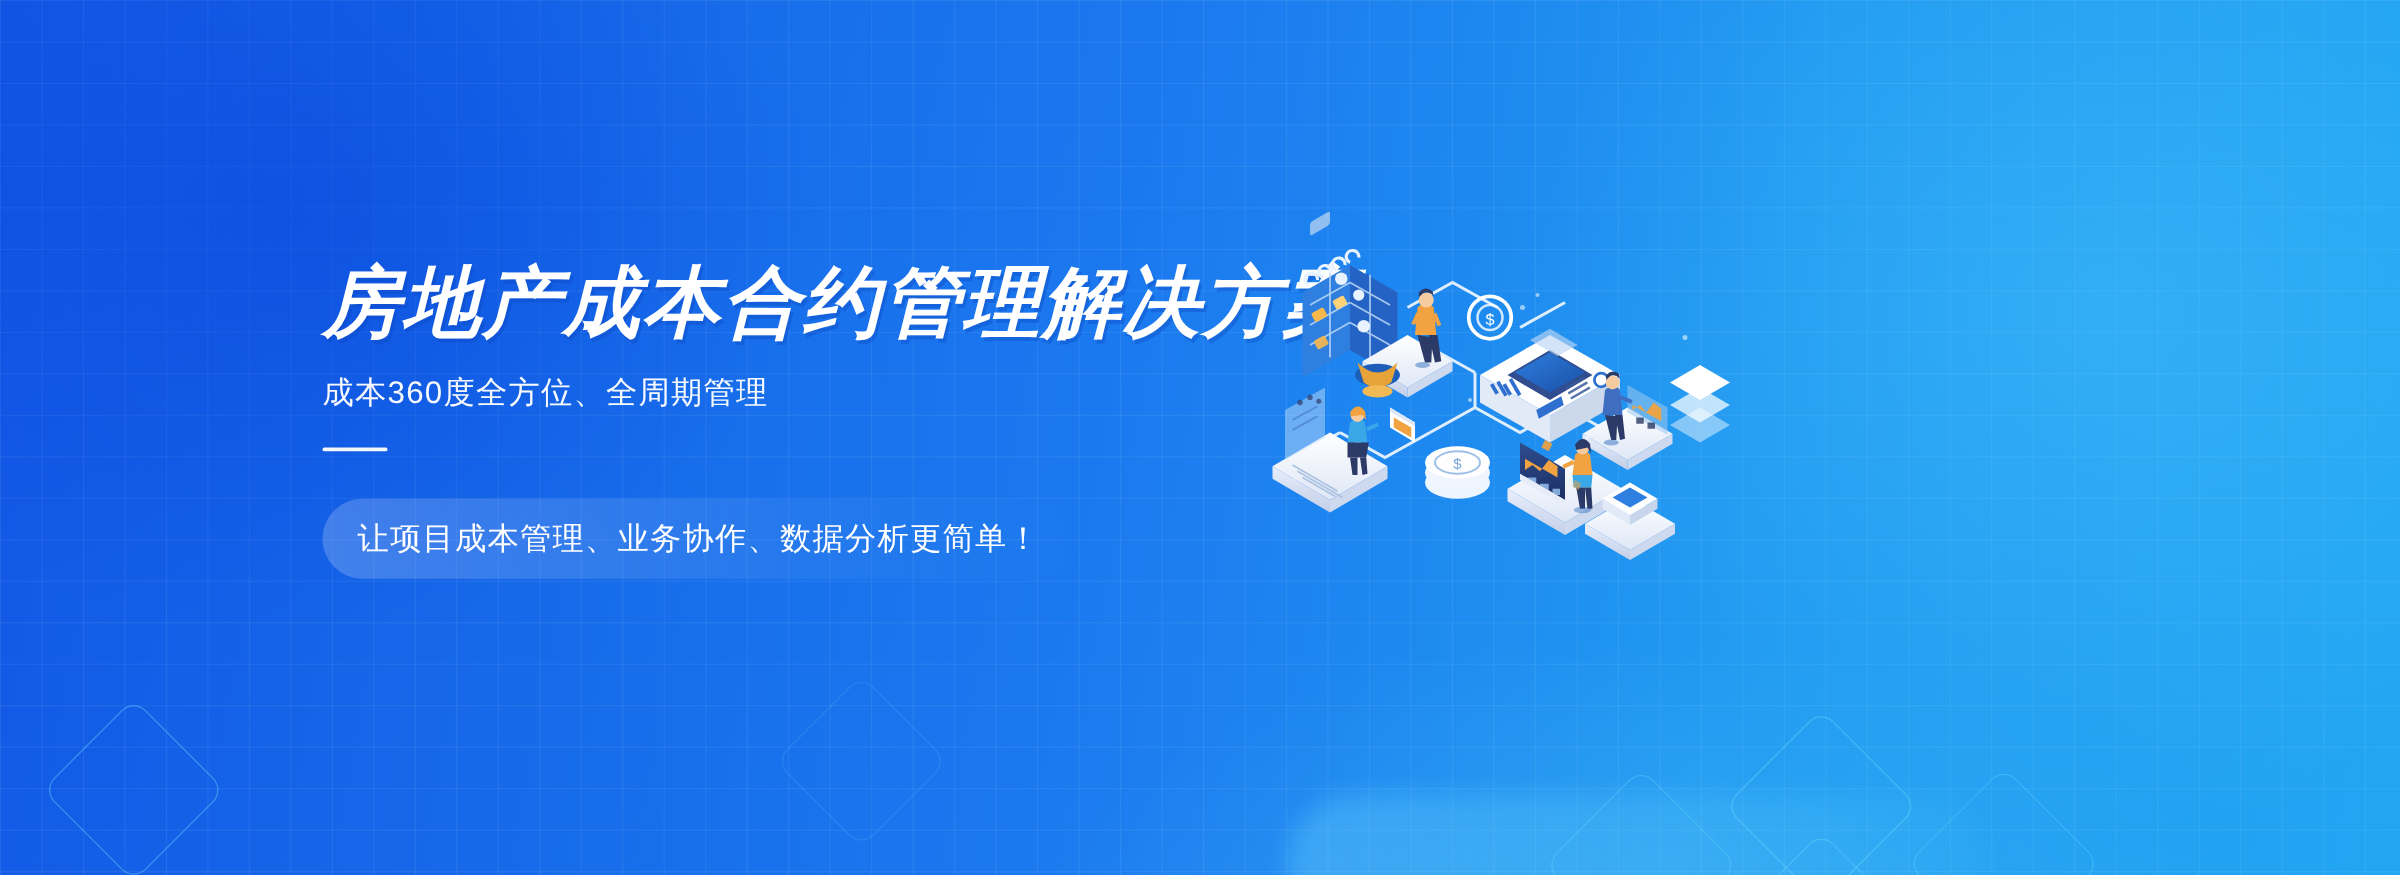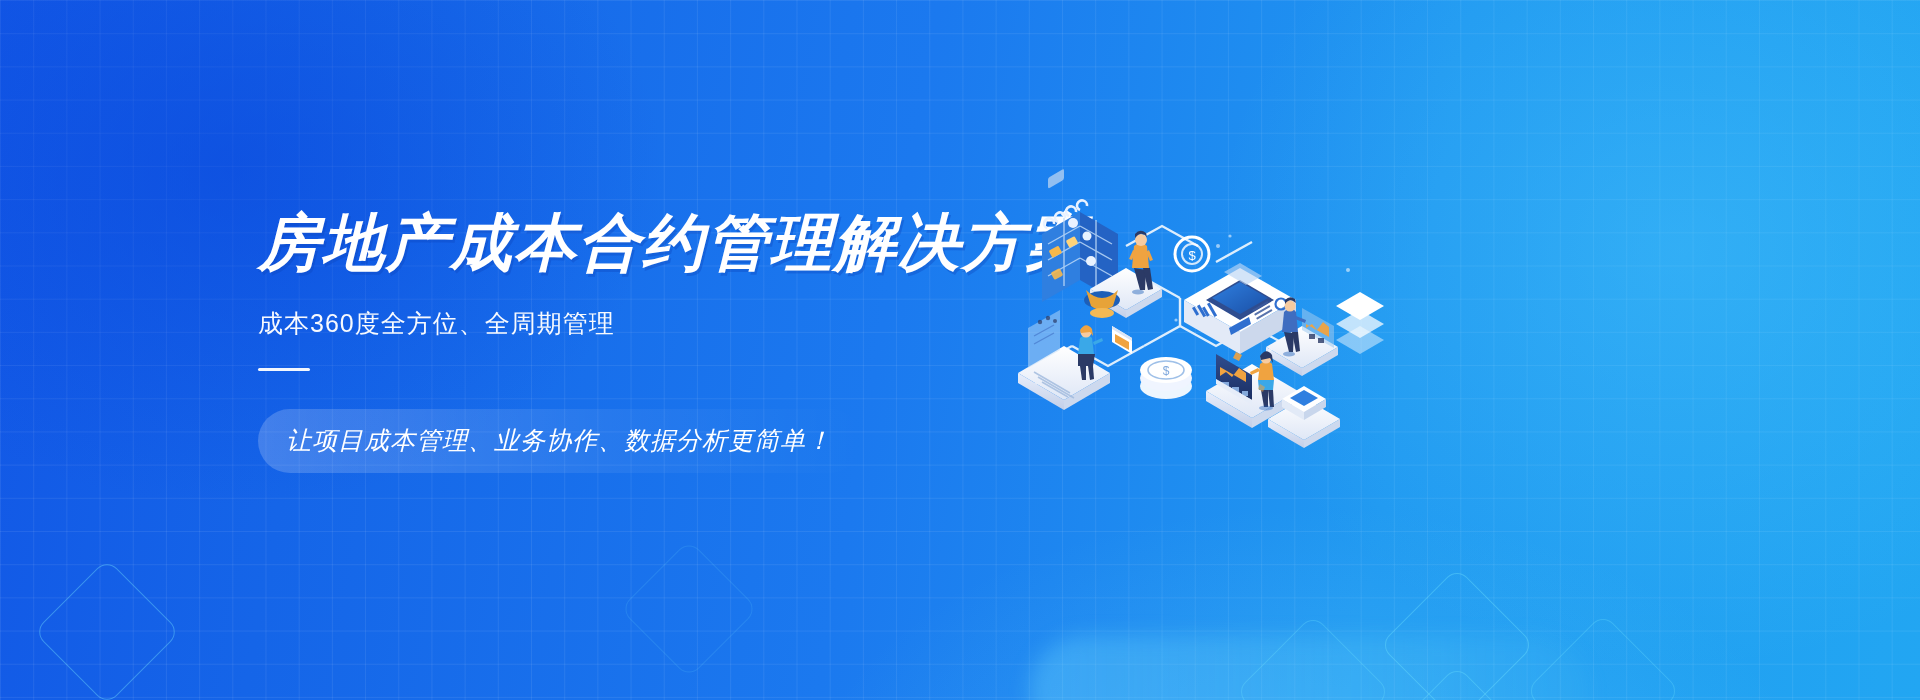--- a/index.html
+++ b/index.html
@@ -54,31 +54,31 @@
   }
   
   .copy{position:absolute;left:258px;top:210px;width:760px;}
   .headline{
     font-weight:bold;font-style:italic;
     font-size:62px;line-height:1.08;color:#ffffff;
     letter-spacing:2px;white-space:nowrap;
     text-shadow:2px 3px 0 rgba(12,70,190,.35);
   }
   .subhead{
-    margin-top:30px;font-size:25px;color:#ffffff;letter-spacing:1px;
+    margin-top:20px;font-size:25px;color:#ffffff;letter-spacing:1px;
     opacity:.97;white-space:nowrap;
   }
   .rule{
     margin-top:28px;width:52px;height:3px;background:#ffffff;border-radius:2px;opacity:.95;
   }
   .pill{
     margin-top:38px;display:inline-block;
     padding:15px 30px 16px 28px;border-radius:34px;
     background:linear-gradient(90deg,rgba(255,255,255,.20) 0%,rgba(255,255,255,.055) 62%,rgba(255,255,255,0) 100%);
-    font-size:25px;color:#ffffff;letter-spacing:1px;white-space:nowrap;font-style:italic;
+    font-size:25px;color:#ffffff;letter-spacing:1px;white-space:nowrap;
   }
   
   .illus{position:absolute;left:930px;top:150px;width:470px;height:290px;}
   .illus svg{width:100%;height:100%;overflow:visible;}
 </style>
 </head>
 <body>
 
 <div class="banner">
 

